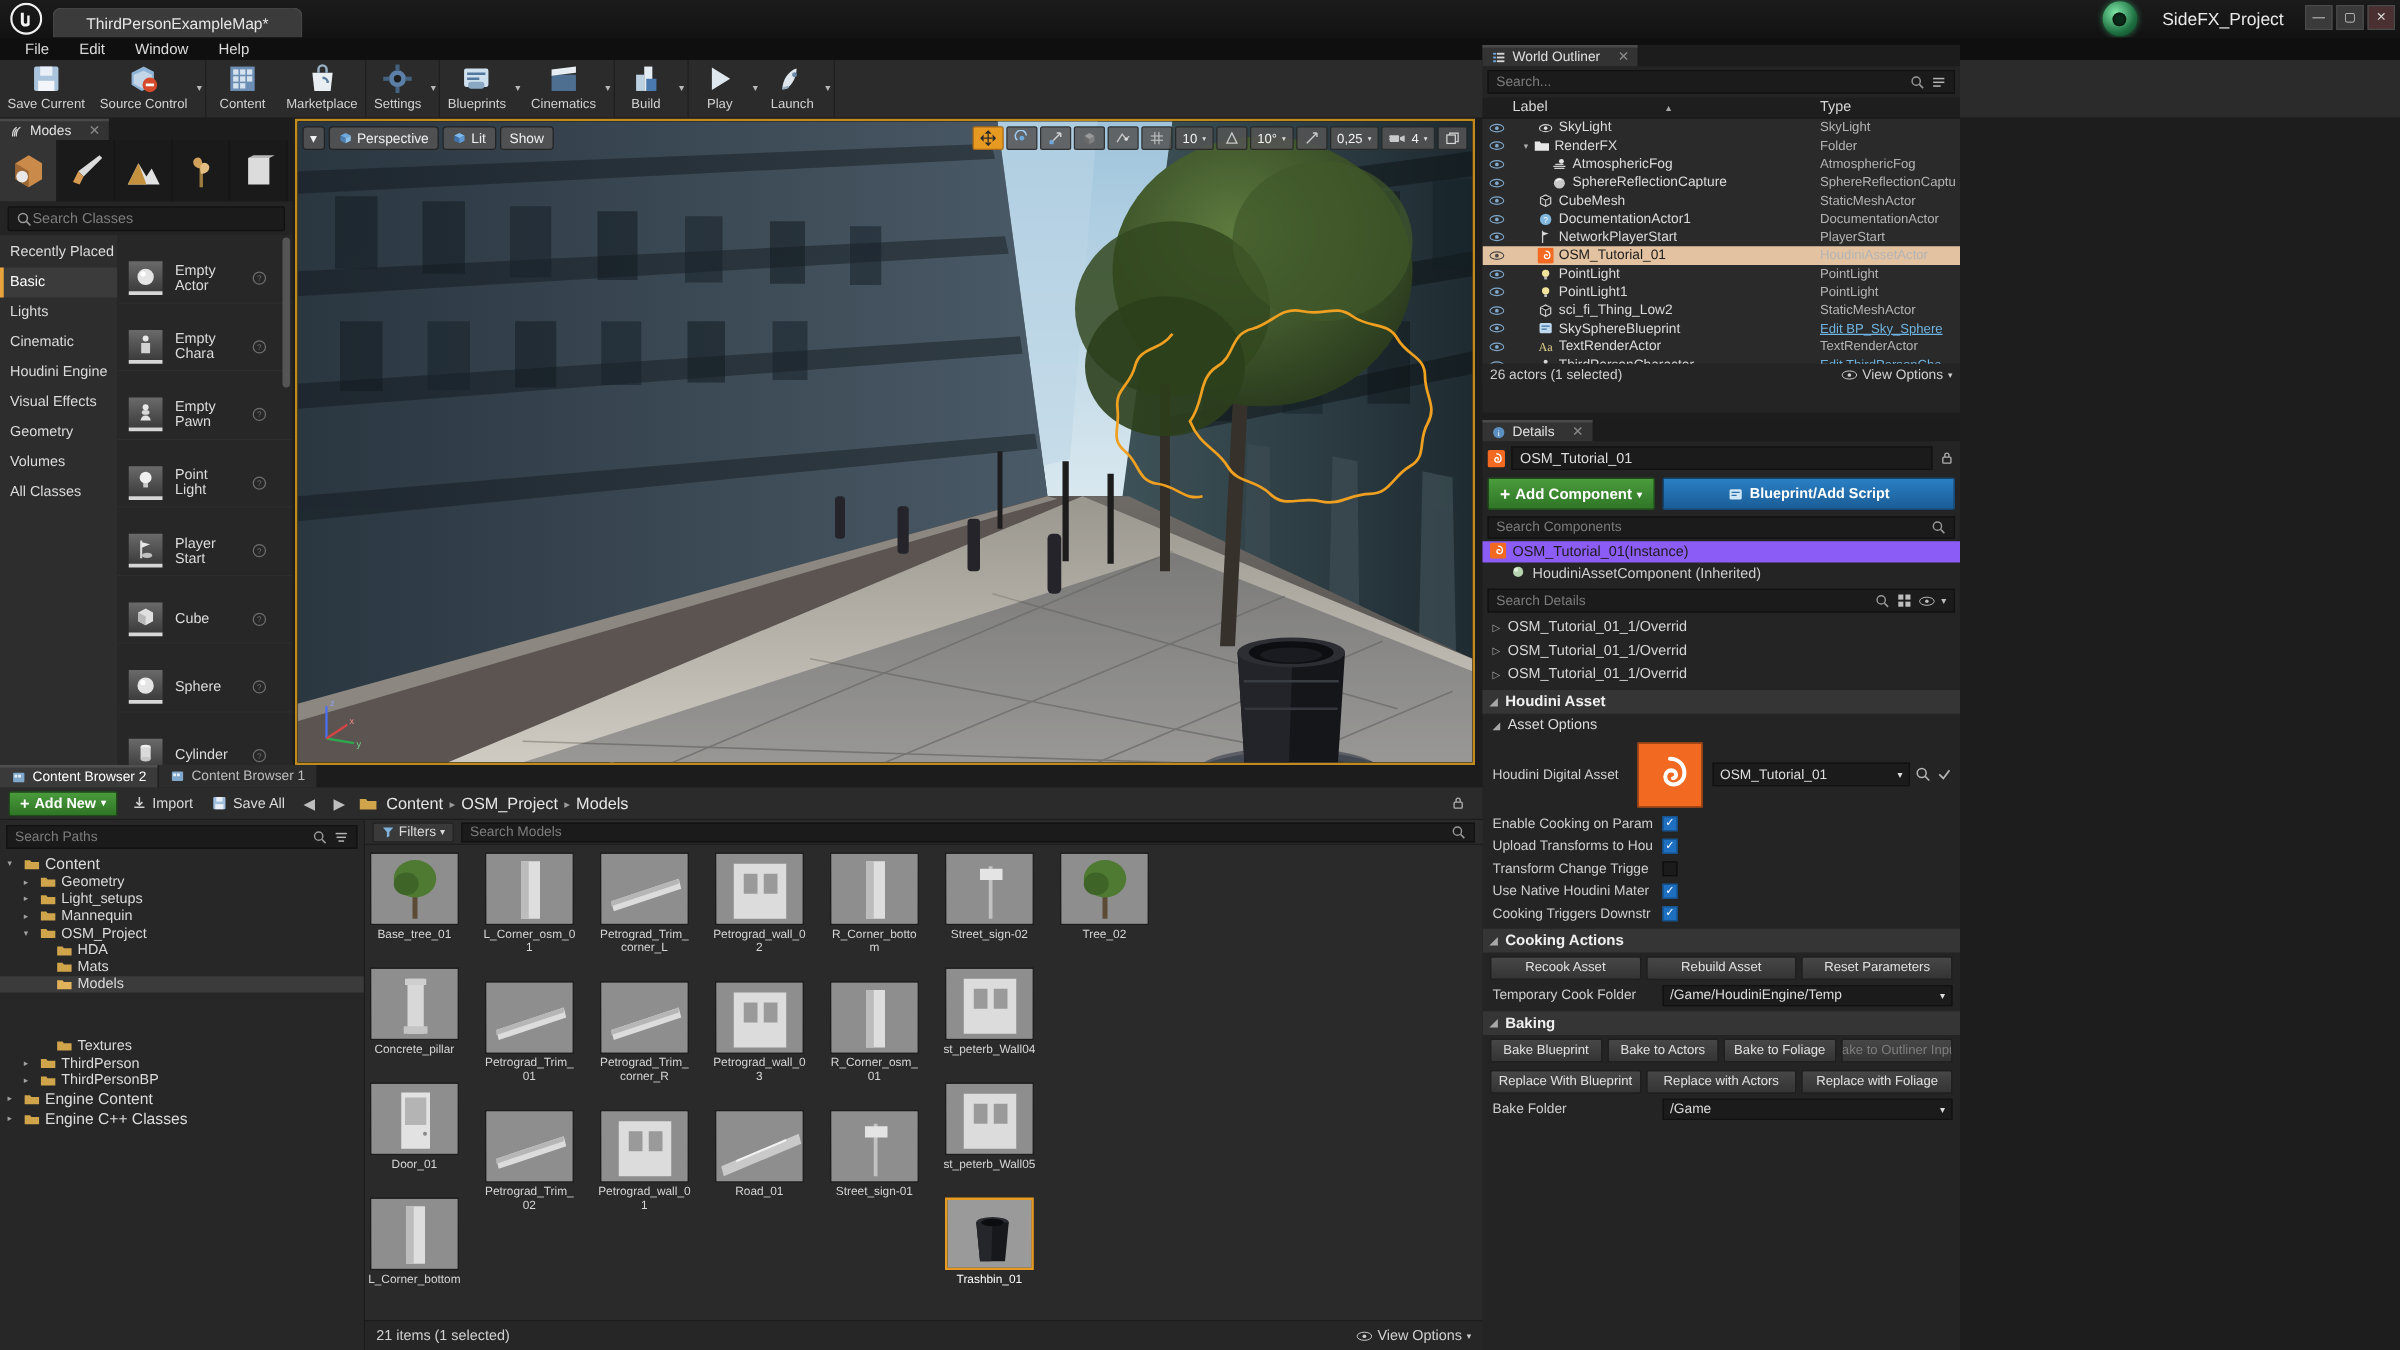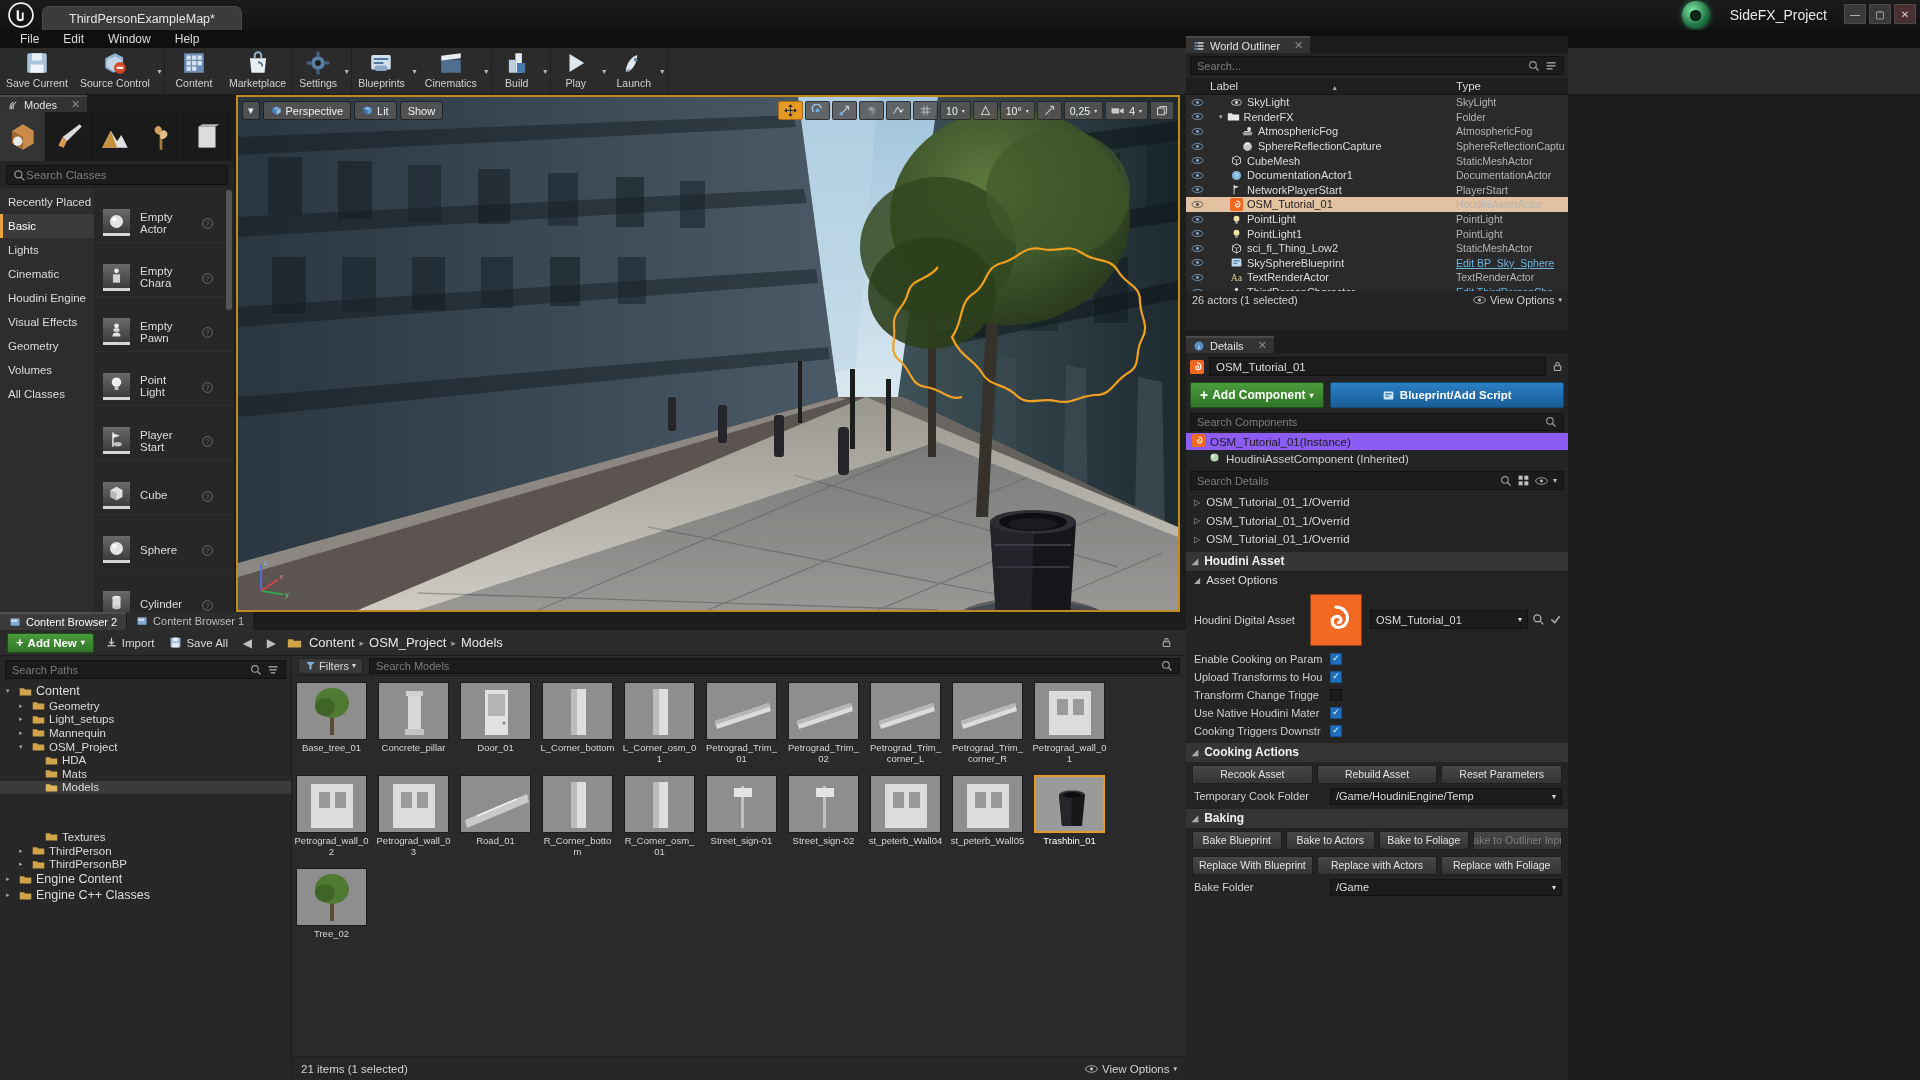--- a/index.html
+++ b/index.html
@@ -209,22 +209,22 @@
   .cb-assets { flex:1; background:#2a2a2a; position:relative; }
   .as-toolbar { height:20px; display:flex; align-items:center; gap:6px; padding:0 6px;
     background:#2b2b2b; border-bottom:1px solid #1e1e1e; }
   .as-filter { display:flex; align-items:center; gap:3px; font-size:11px; color:#dadada;
     background:#3a3a3a; border:1px solid #222; border-radius:2px; padding:1px 6px; }
   .as-search { flex:1; height:16px; background:#1b1b1b; border:1px solid #111;
     display:flex; align-items:center; padding:0 6px; }
   .as-search input { flex:1; background:transparent; border:none; outline:none;
     font-size:11px; color:#ccc; font-family:inherit; }
   .as-search input::placeholder { color:#7c7c7c; }
-  .as-grid { display:flex; flex-wrap:wrap; gap:11px; padding:6px 4px; align-content:flex-start;
-    height:378px; overflow:hidden; }
+  .as-grid { display:flex; flex-wrap:wrap; gap:21px; padding:6px 4px; align-content:flex-start;
+    height:378px; overflow:hidden;flex-direction:column; }
   .as-cell { width:71px; display:flex; flex-direction:column; align-items:center; }
   .as-thumb { width:71px; height:58px; background:linear-gradient(#8e8e8e,#555);
     border:1px solid #1c1c1c; position:relative; overflow:hidden; }
   .as-cell.sel .as-thumb { border:2px solid #e79a21; }
   .as-cap { font-size:9.5px; color:#d6d6d6; text-align:center; line-height:11px;
     margin-top:2px; width:74px; word-break:break-word; }
   .as-cell.sel .as-cap { color:#fff; }
   .cb-status { position:absolute; left:0; bottom:0; width:100%; height:24px; background:#262626;
     display:flex; align-items:center; justify-content:space-between; padding:0 9px;
     font-size:11.5px; color:#d2d2d2; border-top:1px solid #1c1c1c; }

